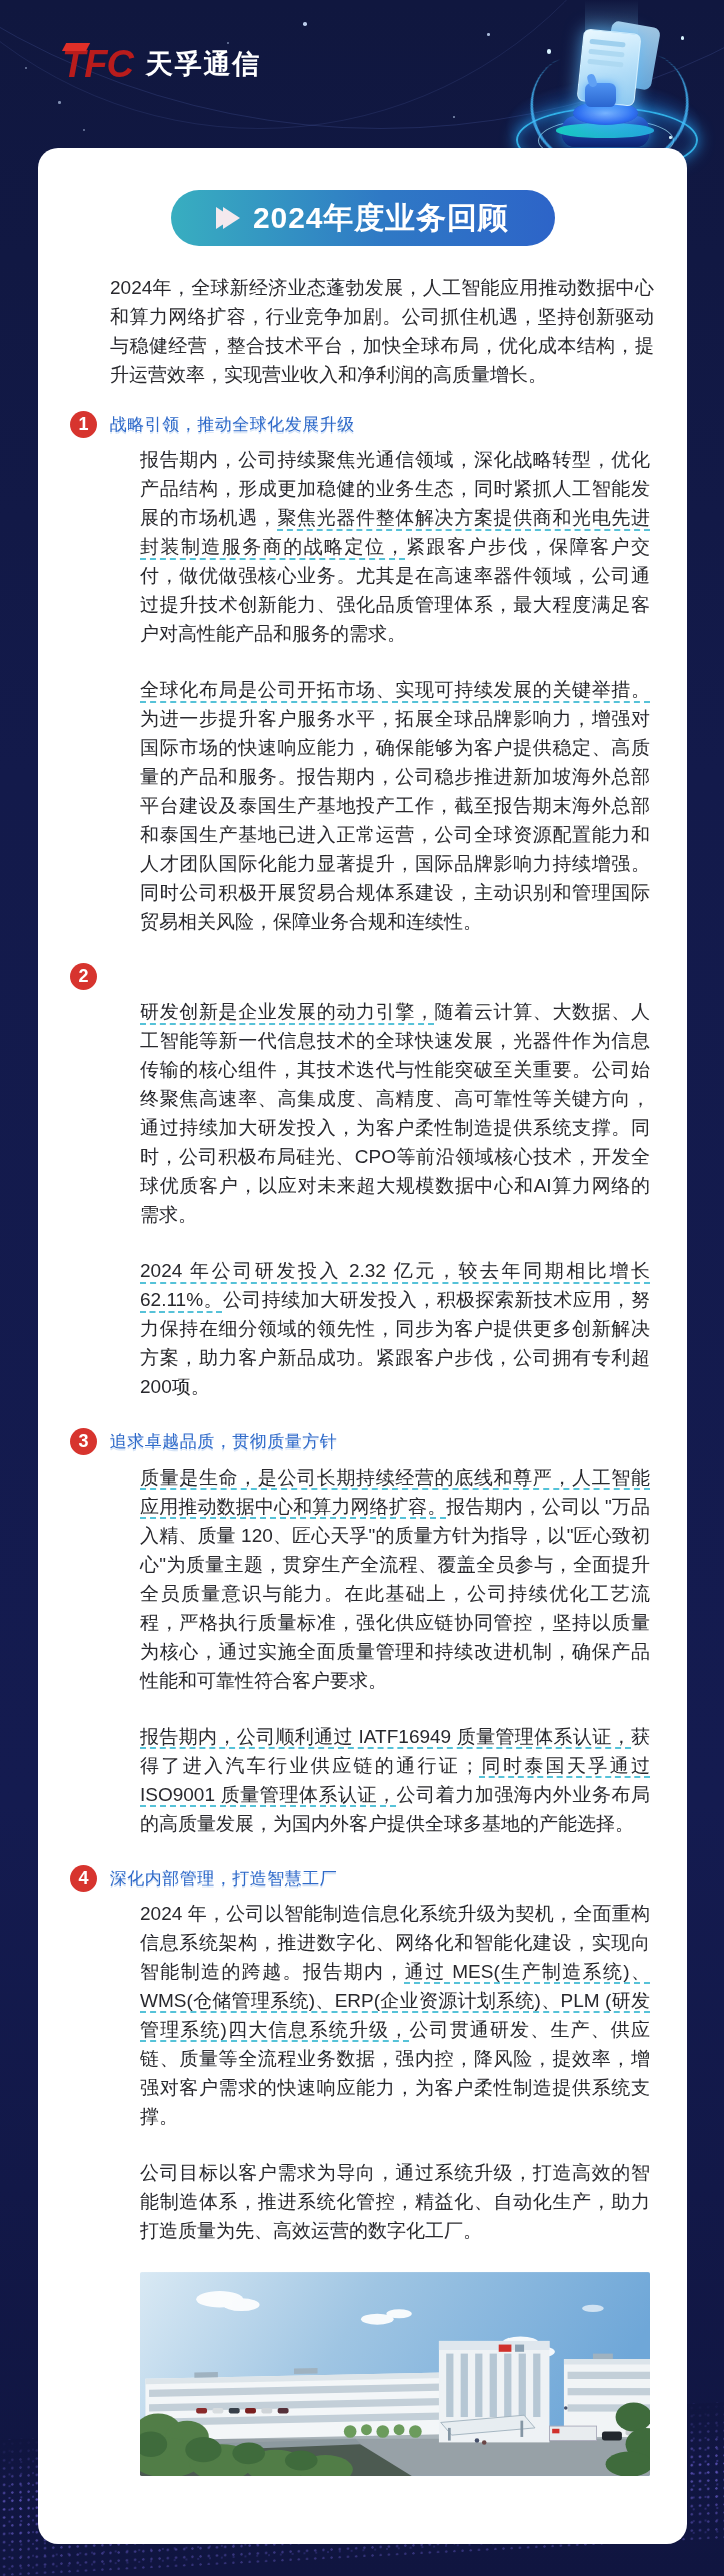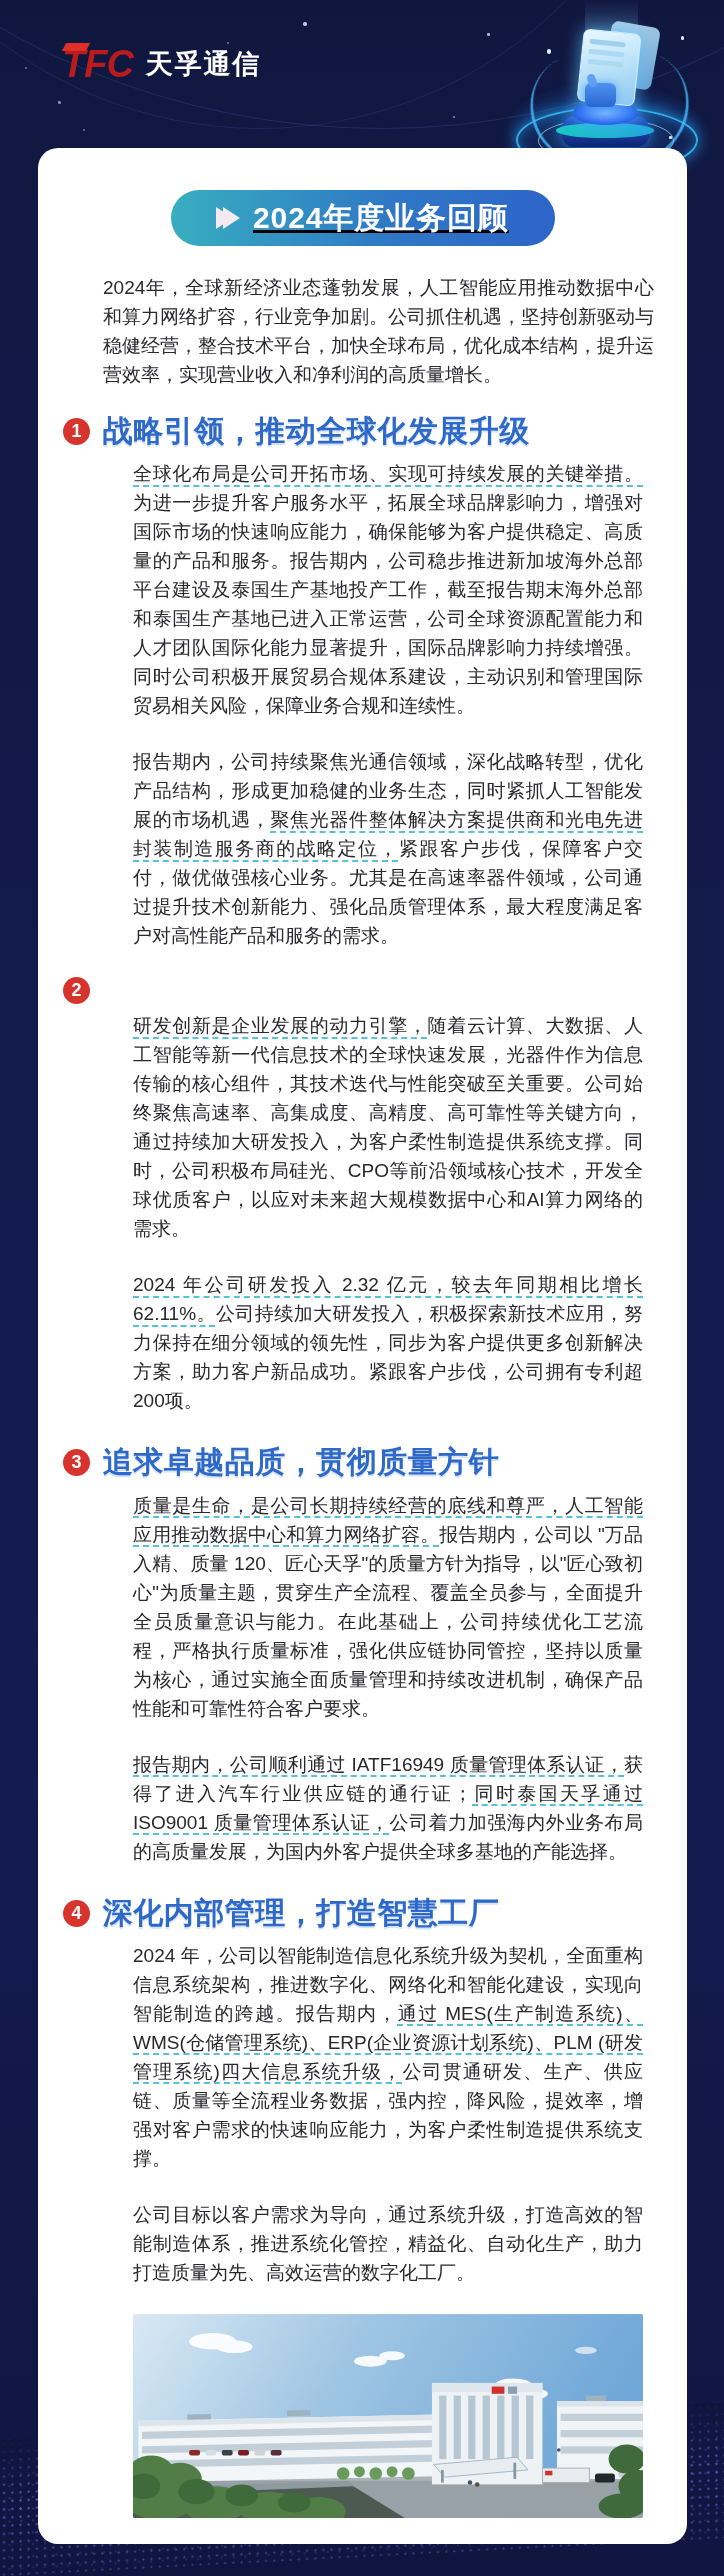--- a/index.html
+++ b/index.html
@@ -64,36 +64,36 @@
   
   .logo{position:absolute;left:62px;top:45px;display:flex;align-items:center;}
   .logo-mark{position:relative;color:#b91c1c;font-weight:bold;font-size:38px;letter-spacing:-0.9px;
     font-style:italic;line-height:1;}
   .logo-mark .redbar{position:absolute;left:1.8px;top:-1.8px;width:23.6px;height:8.2px;background:#e02f28;
     transform:skewX(-28deg);}
   .logo-cn{color:#ffffff;font-size:27px;font-weight:bold;margin-left:12.7px;letter-spacing:1.8px;}
   
   .card{position:absolute;left:38px;top:148px;width:649px;height:2396px;background:#ffffff;
     border-radius:20px;overflow:hidden;}
-  .card-inner{padding:0 33px 0 65px;}
+  .card-inner{padding:0 33px 0 65px;margin-left:7px;}
   
   .banner{width:384px;height:56px;margin:42px auto 0 auto;border-radius:31px;
     background:linear-gradient(90deg,#38aec0 0%,#2f79c5 55%,#2d64c8 100%);
-    display:flex;align-items:center;justify-content:center;text-decoration:underline;}
+    display:flex;align-items:center;justify-content:center;}
   .banner .tris{display:flex;align-items:center;margin-right:12.7px;}
   .tri{width:0;height:0;border-top:11px solid transparent;border-bottom:11px solid transparent;
     border-left:17px solid #f4e9ee;}
   .tri+.tri{margin-left:-10px;}
   .banner-title{color:#ffffff;font-size:30px;font-weight:bold;letter-spacing:0.9px;}
   
   .intro{margin:27px 0 0 0;font-size:19px;line-height:29px;color:#28282d;text-align:justify;}
   .sec-head{display:flex;align-items:center;margin:22px 0 7.2px -40px;}
   .badge{width:27px;height:27px;border-radius:50%;background:#d7342e;color:#ffffff;
     font-size:18px;font-weight:bold;display:flex;align-items:center;justify-content:center;flex:0 0 27px;}
-  .sec-title{margin:0 0 0 12.7px;font-size:30px;font-weight:bold;color:#2e69c9;
+  .sec-title{margin:0 0 0 12.7px;font-size:17px;font-weight:normal;color:#2e69c9;
     text-shadow:0 1.8px 0 rgba(165,195,235,.45);letter-spacing:0.5px;}
   .para{margin:0 0 27px 30px;width:510px;font-size:19px;line-height:29px;color:#28282d;
     text-align:justify;}
   .para .u{text-decoration:underline dashed #56c2d8 1.8px;text-underline-offset:5.4px;}
   
   .photo-wrap{margin:25px 0 0 30px;width:510px;}
   .photo-wrap svg{display:block;border-radius:1.8px;}
   .caption{margin:12.7px 0 0 30px;width:510px;text-align:center;color:#55565a;font-size:19px;}
 </style>
 </head>
@@ -146,22 +146,22 @@
 
   <div class="card-inner">
     <p class="intro">2024年，全球新经济业态蓬勃发展，人工智能应用推动数据中心和算力网络扩容，行业竞争加剧。公司抓住机遇，坚持创新驱动与稳健经营，整合技术平台，加快全球布局，优化成本结构，提升运营效率，实现营业收入和净利润的高质量增长。</p>
 
     <div id="sections-root">
         <section>
           <div class="sec-head">
             <span class="badge">1</span>
             <h2 class="sec-title">战略引领，推动全球化发展升级</h2>
           </div>
+          <p class="para"><span>报告期内，公司持续聚焦光通信领域，深化战略转型，优化产品结构，形成更加稳健的业务生态，同时紧抓人工智能发展的市场机遇，</span><span class="u">聚焦光器件整体解决方案提供商和光电先进封装制造服务商的战略定位，</span><span>紧跟客户步伐，保障客户交付，做优做强核心业务。尤其是在高速率器件领域，公司通过提升技术创新能力、强化品质管理体系，最大程度满足客户对高性能产品和服务的需求。</span></p>
           <p class="para"><span class="u">全球化布局是公司开拓市场、实现可持续发展的关键举措。</span><span>为进一步提升客户服务水平，拓展全球品牌影响力，增强对国际市场的快速响应能力，确保能够为客户提供稳定、高质量的产品和服务。报告期内，公司稳步推进新加坡海外总部平台建设及泰国生产基地投产工作，截至报告期末海外总部和泰国生产基地已进入正常运营，公司全球资源配置能力和人才团队国际化能力显著提升，国际品牌影响力持续增强。同时公司积极开展贸易合规体系建设，主动识别和管理国际贸易相关风险，保障业务合规和连续性。</span></p>
-          <p class="para"><span>报告期内，公司持续聚焦光通信领域，深化战略转型，优化产品结构，形成更加稳健的业务生态，同时紧抓人工智能发展的市场机遇，</span><span class="u">聚焦光器件整体解决方案提供商和光电先进封装制造服务商的战略定位，</span><span>紧跟客户步伐，保障客户交付，做优做强核心业务。尤其是在高速率器件领域，公司通过提升技术创新能力、强化品质管理体系，最大程度满足客户对高性能产品和服务的需求。</span></p>
         </section>
         <section>
           <div class="sec-head">
             <span class="badge">2</span>
           </div>
           <p class="para"><span class="u">研发创新是企业发展的动力引擎，</span><span>随着云计算、大数据、人工智能等新一代信息技术的全球快速发展，光器件作为信息传输的核心组件，其技术迭代与性能突破至关重要。公司始终聚焦高速率、高集成度、高精度、高可靠性等关键方向，通过持续加大研发投入，为客户柔性制造提供系统支撑。同时，公司积极布局硅光、CPO等前沿领域核心技术，开发全球优质客户，以应对未来超大规模数据中心和AI算力网络的需求。</span></p>
           <p class="para"><span class="u">2024 年公司研发投入 2.32 亿元，较去年同期相比增长 62.11%。</span><span>公司持续加大研发投入，积极探索新技术应用，努力保持在细分领域的领先性，同步为客户提供更多创新解决方案，助力客户新品成功。紧跟客户步伐，公司拥有专利超200项。</span></p>
         </section>
         <section>
           <div class="sec-head">

